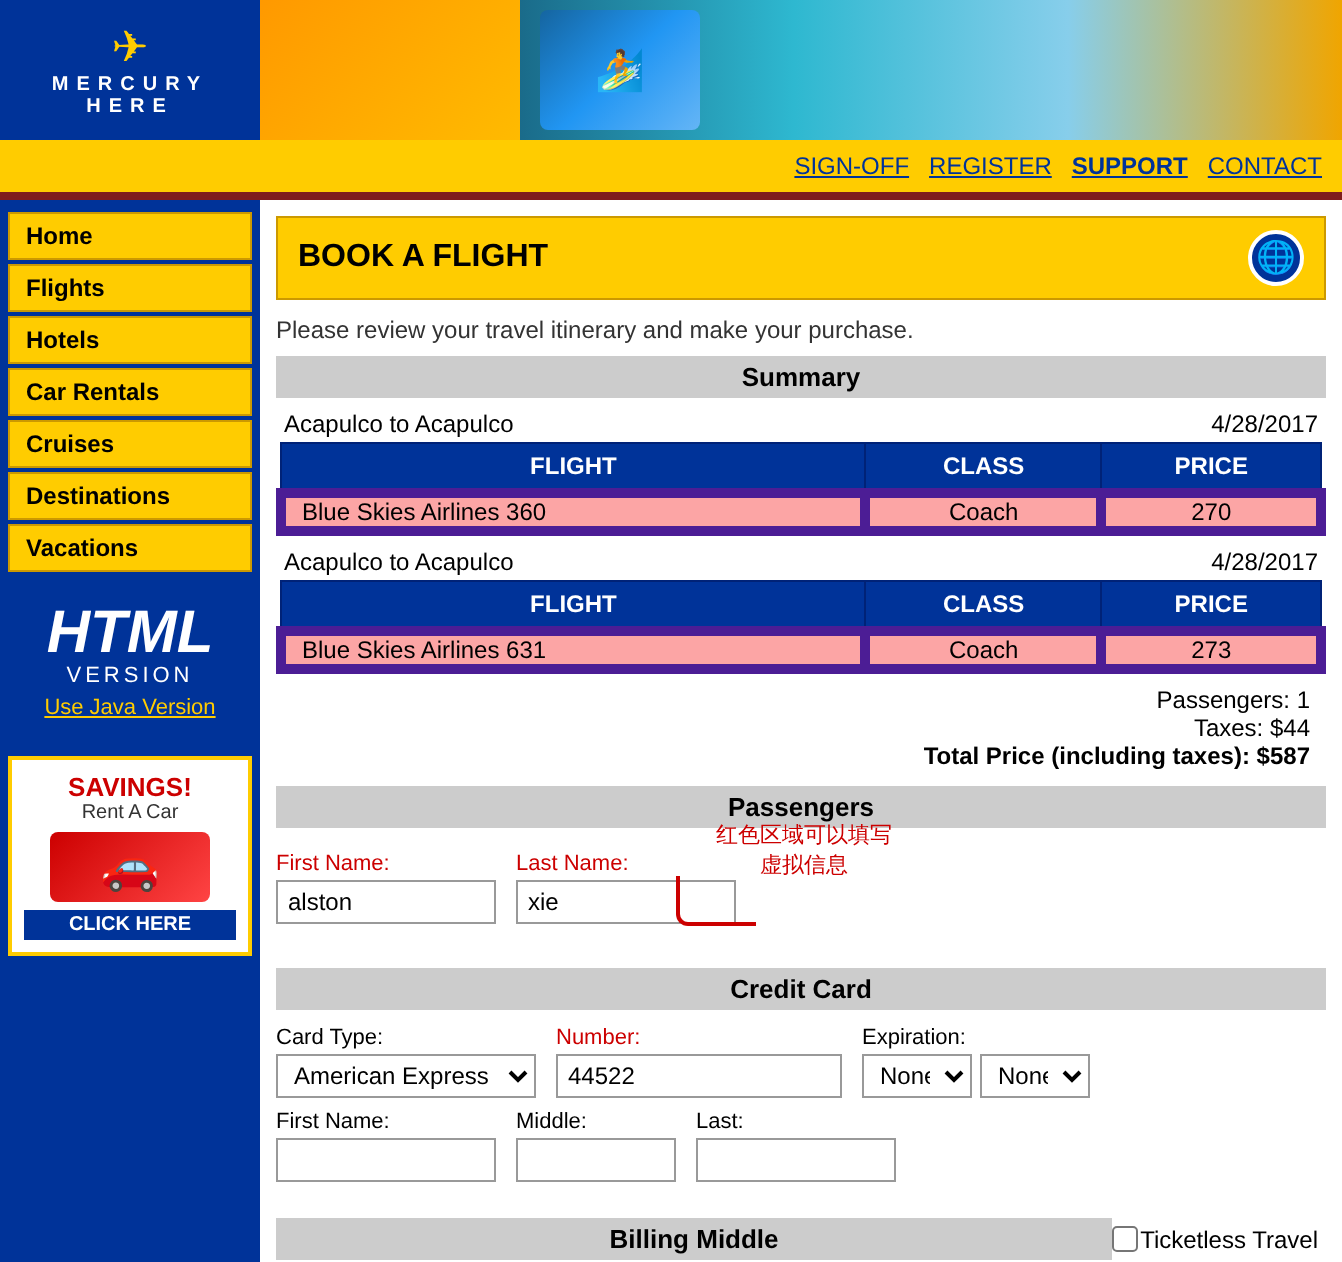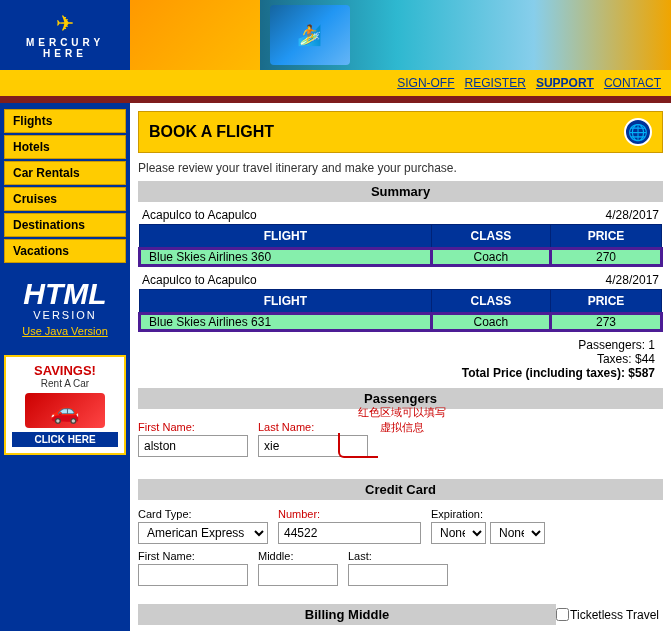--- a/index.html
+++ b/index.html
@@ -9,21 +9,21 @@
     .outer { display: flex; flex-direction: column; }
     .top-banner { display: flex; height: 70px; background: #003399; }
     .logo-area { width: 130px; background: #003399; display: flex; align-items: center; justify-content: center; flex-shrink: 0; }
     .logo-text { color: white; font-size: 18px; font-weight: bold; letter-spacing: 2px; line-height: 1.1; text-align: center; }
     .logo-text span { display: block; font-size: 10px; letter-spacing: 4px; }
     .banner-img { flex: 1; background: linear-gradient(135deg, #ff9900 0%, #ffcc00 50%, #00aaff 100%); display: flex; align-items: center; justify-content: flex-end; padding-right: 20px; overflow: hidden; position: relative; }
     .banner-text { font-size: 28px; color: white; font-style: italic; font-weight: bold; text-shadow: 1px 1px 3px rgba(0,0,0,0.5); }
     .aruba-badge { background: white; border-radius: 8px; padding: 4px 8px; margin-left: 12px; font-size: 14px; font-weight: bold; color: #009933; }
 
     
-    .nav-bar { background: #ffcc00; display: flex; justify-content: flex-end; padding: 6px 10px; gap: 10px; border-bottom: 7px solid #7f1d1d; }
+    .nav-bar { background: #ffcc00; display: flex; justify-content: flex-end; padding: 6px 10px; gap: 10px; border-bottom: 4px solid #7f1d1d; }
     .nav-bar a { color: #003399; font-size: 12px; text-decoration: underline; cursor: pointer; }
 
     
     .main { display: flex; }
 
     
     .sidebar { width: 130px; flex-shrink: 0; background: #003399; }
     .sidebar-menu { list-style: none; padding: 4px; }
     .sidebar-menu li { margin: 2px 0; }
     .sidebar-menu li a { display: block; background: #ffcc00; color: #000; padding: 4px 8px; text-decoration: none; font-weight: bold; font-size: 12px; border: 1px solid #cc9900; cursor: pointer; }
@@ -47,21 +47,21 @@
     .globe-icon { width: 28px; height: 28px; border-radius: 50%; background: #003399; border: 2px solid white; display: flex; align-items: center; justify-content: center; color: white; font-size: 16px; }
 
     .intro-text { font-size: 12px; margin-bottom: 6px; color: #333; }
 
     .section-header { background: #cccccc; padding: 3px 6px; font-weight: bold; font-size: 13px; margin: 6px 0 4px 0; text-align: center; }
 
     .route-row { display: flex; justify-content: space-between; padding: 2px 4px; font-size: 12px; }
 
     .flight-table { width: 100%; border-collapse: collapse; margin-bottom: 4px; }
     .flight-table thead th { background: #003399; color: white; padding: 4px 8px; font-size: 12px; text-align: center; border: 1px solid #002277; }
-    .flight-table tbody td { background: #86efac; padding: 0 8px; font-size: 12px; border: 3px solid #4c1d95; text-align: center; }
+    .flight-table tbody td { background: #fca5a5; padding: 0 8px; font-size: 12px; border: 5px solid #4c1d95; text-align: center; }
     .flight-table tbody td:first-child { text-align: left; }
 
     .summary-details { text-align: right; padding: 2px 8px; font-size: 12px; }
     .summary-details .total { font-weight: bold; }
 
     .form-row { display: flex; align-items: flex-end; gap: 10px; margin-bottom: 6px; flex-wrap: wrap; }
     .form-group { display: flex; flex-direction: column; }
     .form-label { font-size: 11px; color: #cc0000; margin-bottom: 2px; }
     .form-label-black { font-size: 11px; color: #000; margin-bottom: 2px; }
     .form-input { border: 1px solid #999; padding: 3px 5px; font-size: 12px; height: 22px; }
@@ -101,20 +101,23 @@
     <a>SIGN-OFF</a>
     <a>REGISTER</a>
     <a style="font-weight:bold; text-decoration:underline;">SUPPORT</a>
     <a>CONTACT</a>
   </div>
 
   <div class="main">
 
     <div class="sidebar">
       <ul class="sidebar-menu">
+        <li>
+            <a>Home</a>
+          </li>
         <li>
             <a>Flights</a>
           </li>
         <li>
             <a>Hotels</a>
           </li>
         <li>
             <a>Car Rentals</a>
           </li>
         <li>

